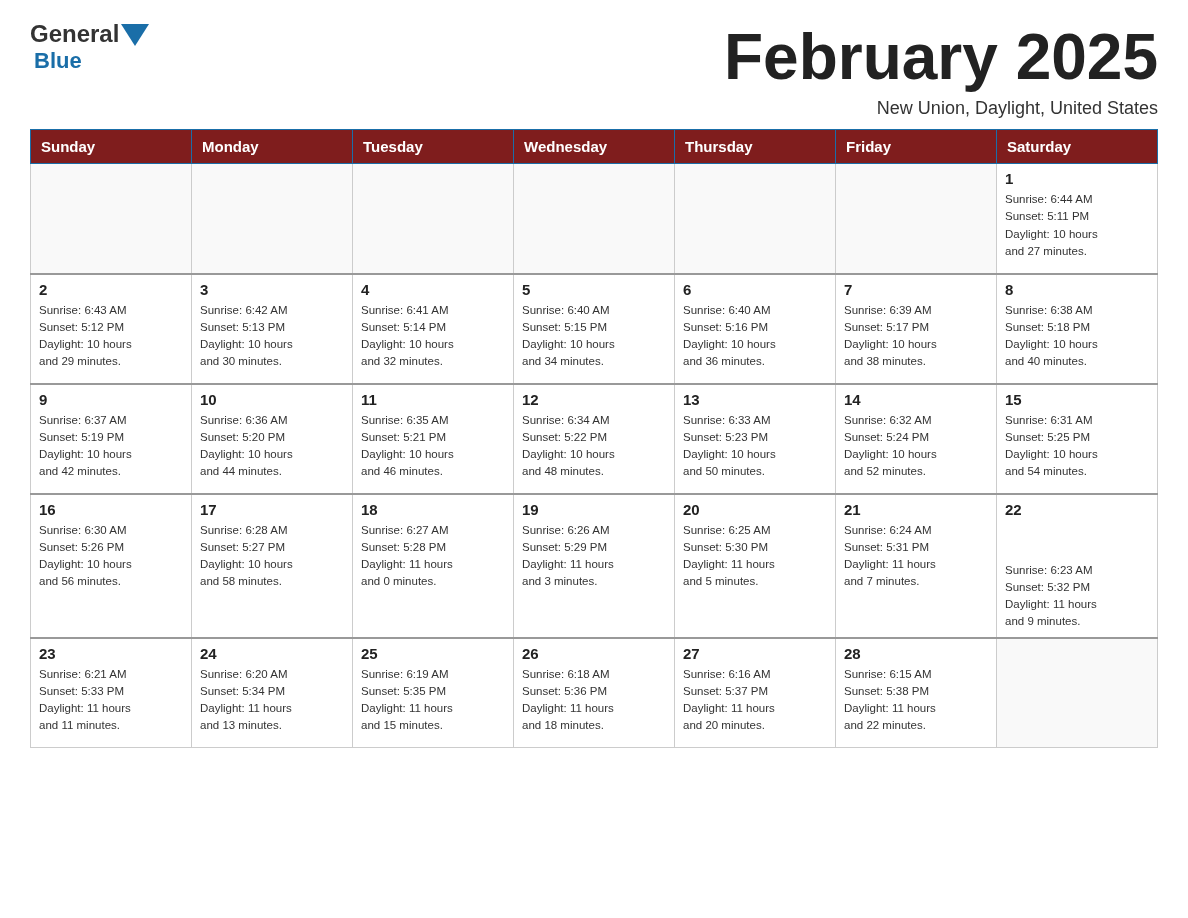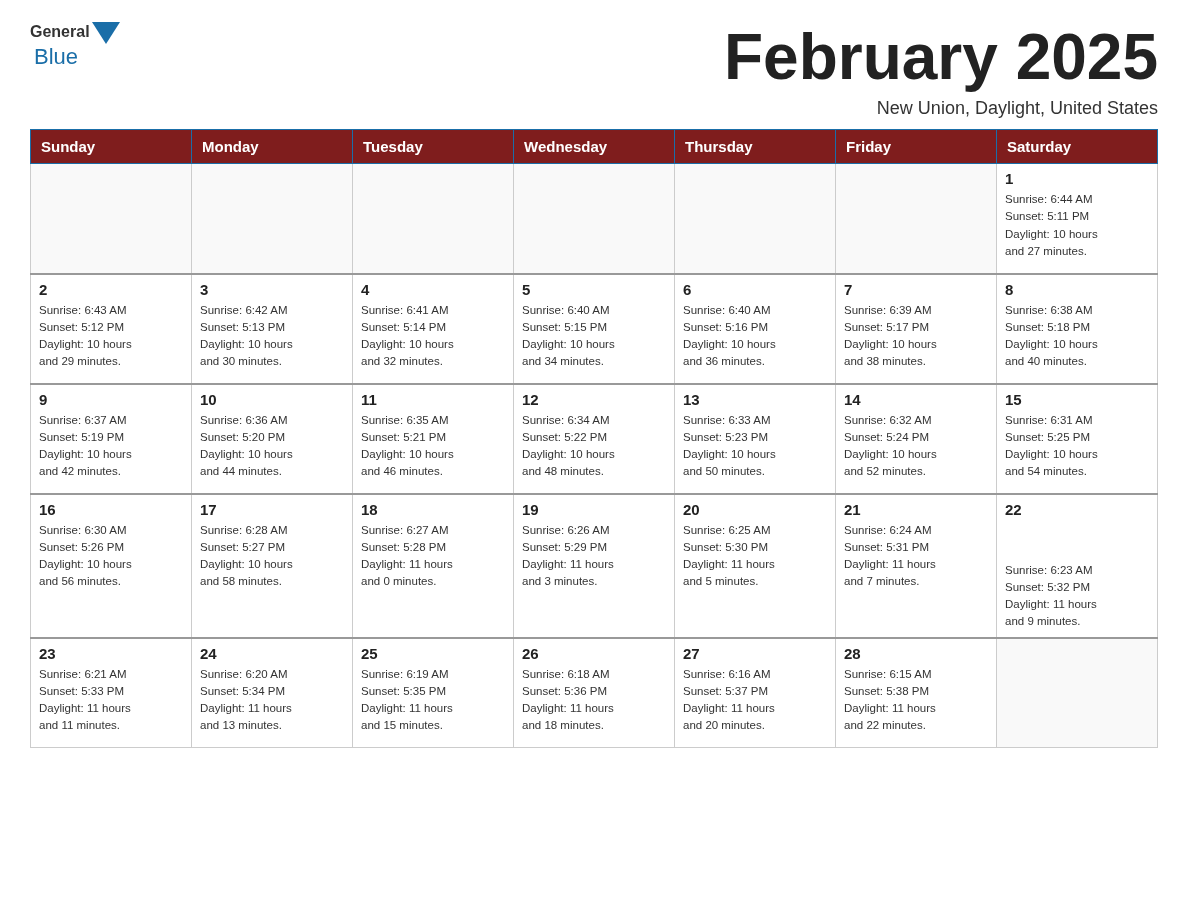--- a/index.html
+++ b/index.html
@@ -19,36 +19,36 @@
     .logo {
       display: flex;
       flex-direction: column;
       align-items: flex-start;
     }
     .logo-top {
       display: flex;
       align-items: center;
     }
     .logo-general {
-      font-size: 16px;
+      font-size: 24px;
       font-weight: bold;
       color: #333;
     }
     .logo-arrow {
       width: 0;
       height: 0;
       border-left: 14px solid transparent;
       border-right: 14px solid transparent;
       border-top: 22px solid #1a6ea8;
       margin-left: 2px;
       margin-top: 2px;
     }
     .logo-blue {
       font-size: 22px;
-      font-weight: normal;
+      font-weight: bold;
       color: #1a6ea8;
       margin-left: 4px;
     }
     .title-section {
       text-align: right;
     }
     .main-title {
       font-size: 64px;
       font-weight: bold;
       color: #222;

